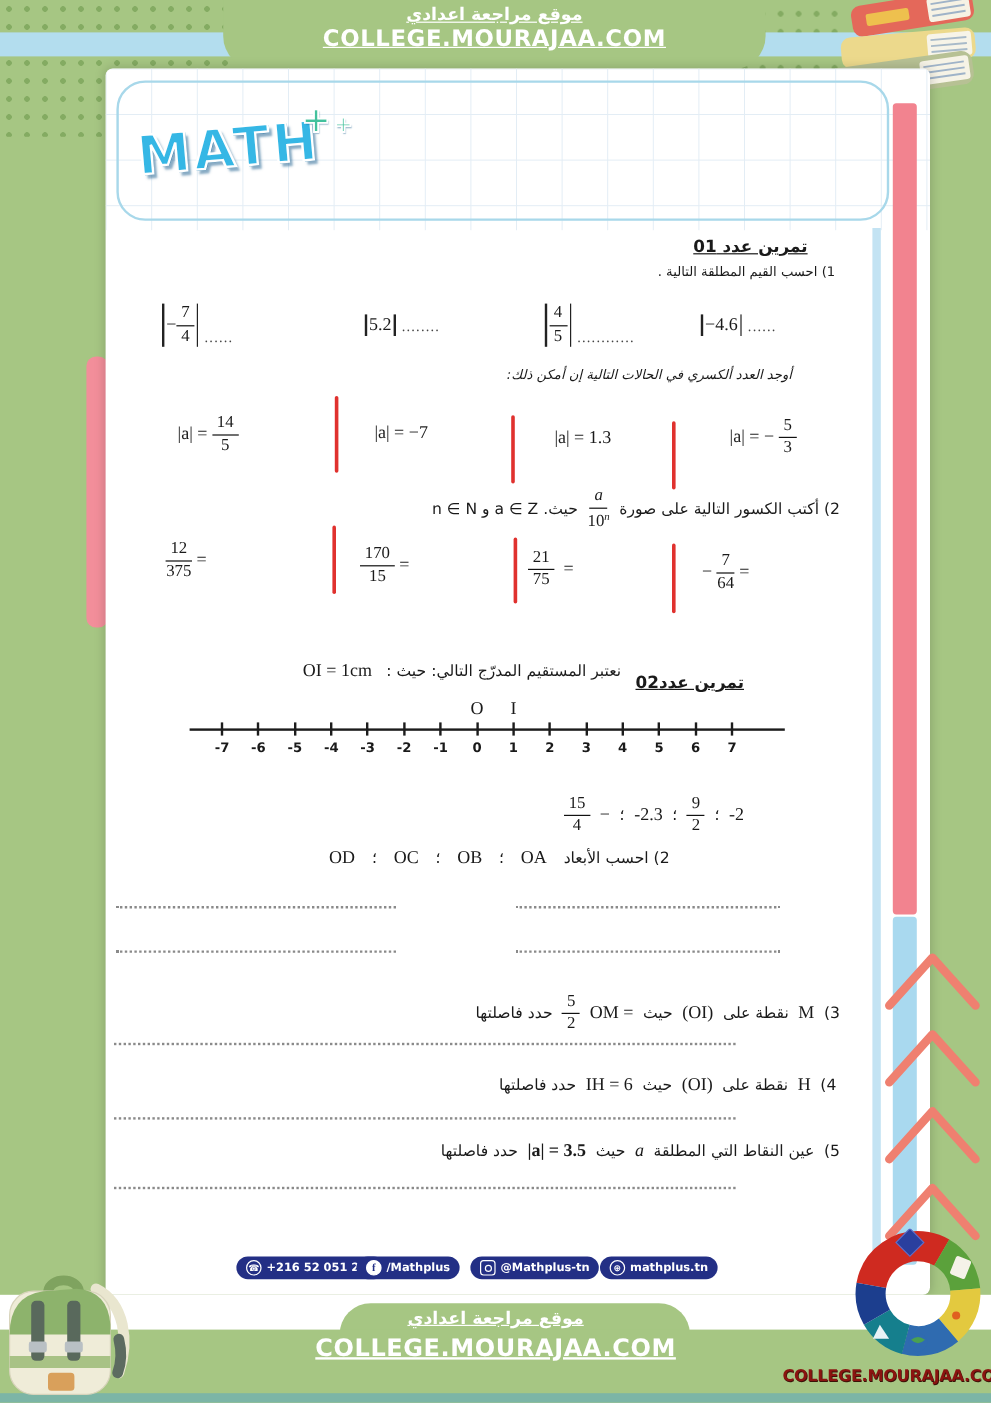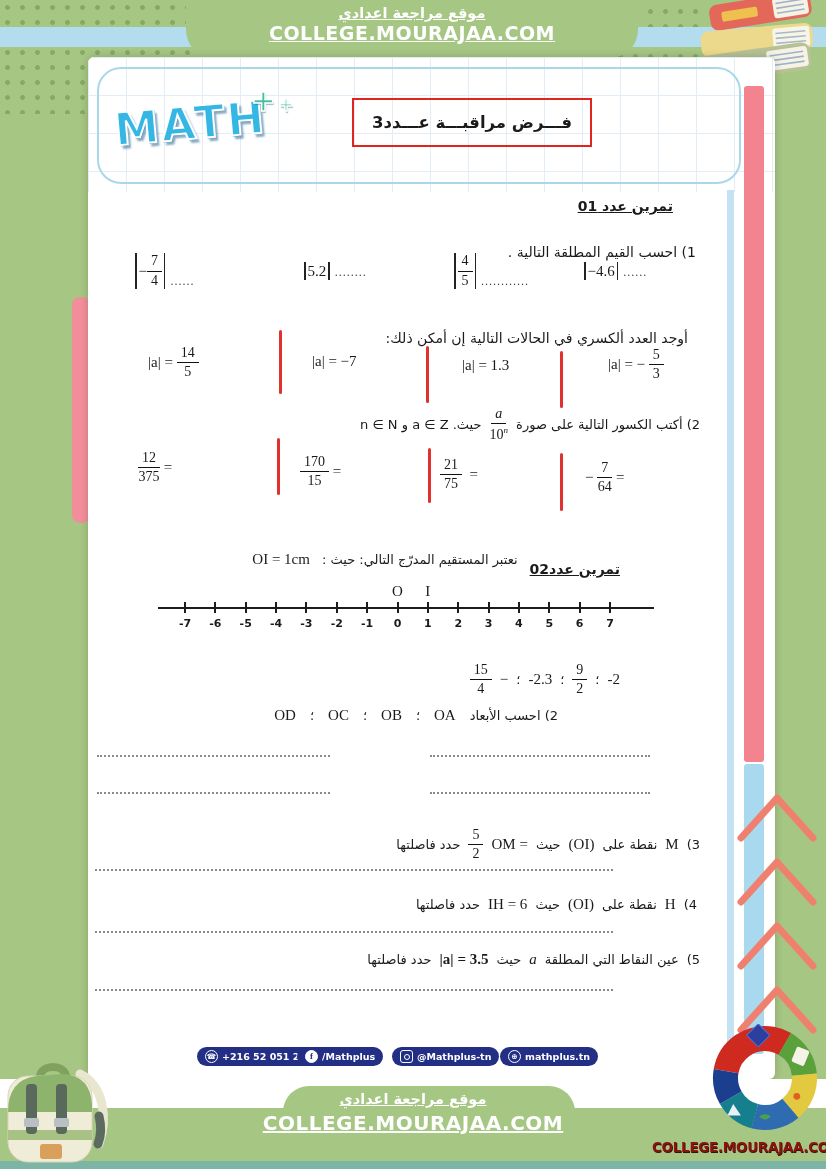--- a/index.html
+++ b/index.html
@@ -29,21 +29,21 @@
          text-shadow:3px 4px 2px rgba(15,85,135,.5),1px 1px 0 #0f79b0;}
   .plus{position:absolute;font-weight:900;color:#42c19d;-webkit-text-stroke:1.5px #fff;
         text-shadow:1px 2px 1px rgba(15,85,135,.4);}
   .p1{font-size:30px;right:28px;top:-14px;}
   .p2{font-size:19px;right:10px;top:-4px;}
   
   .titlebox{position:absolute;left:264px;top:41px;width:236px;height:45px;border:2.5px solid #e0251f;
             display:flex;align-items:center;justify-content:center;font-weight:bold;font-size:16.5px;direction:rtl;}
   
   .exh{position:absolute;direction:rtl;font-weight:bold;font-size:14px;text-decoration:underline;}
-  .arline{position:absolute;direction:rtl;font-size:14px;margin-top:24px;}
+  .arline{position:absolute;direction:rtl;font-size:11px;}
   .rtlflex{position:absolute;direction:rtl;display:flex;align-items:center;gap:8px;font-size:13px;}
   .ltr{direction:ltr;unicode-bidi:isolate;}
   .serif{font-family:"Liberation Serif",serif;font-size:15px;}
   
   .mitem{position:absolute;display:flex;align-items:center;font-family:"Liberation Serif",serif;font-size:15px;}
   .frac{display:inline-flex;flex-direction:column;align-items:center;line-height:1.15;
         font-family:"Liberation Serif",serif;font-size:14px;vertical-align:middle;}
   .frac .num{border-bottom:1.4px solid #111;padding:0 4px 1px;}
   .frac .den{padding-top:1px;}
   .vbar{display:inline-block;width:1.5px;background:#222;margin:0 2px;}
@@ -126,21 +126,20 @@
   <div class="paper">
     <div class="gridtop"></div>
     <div class="headbox"></div>
 
     <div class="mathlogo">
       <span class="mword">MATH</span>
       <span class="plus p1">+</span>
       <span class="plus p2">+</span>
     </div>
 
-    <div class="titlebox">فـــرض مراقبـــة عـــدد3</div>
 
     <div class="exh" style="right:102px;top:141px;text-align:center;">تمرين عدد 01</div>
     <div class="arline" style="right:79px;top:163px;">1) احسب القيم المطلقة التالية .</div>
 
     <div class="mitem" style="left:45px;top:196px;">
       <span class="vbar h36"></span>
       <span>−</span>
       <span class="frac">
           <span class="num">7</span>
           <span class="den">4</span>
@@ -163,21 +162,21 @@
       <span class="vbar h36"></span>
       <span class="dotstr">............</span>
     </div>
     <div class="mitem" style="left:494px;top:205px;">
       <span class="vbar h18"></span>
       <span>−4.6</span>
       <span class="vbar h18"></span>
       <span class="dotstr">......</span>
     </div>
 
-    <div class="arline" style="right:87px;top:249px;">أوجد العدد ألكسري في الحالات التالية إن أمكن ذلك:</div>
+    <div class="arline" style="right:115px;top:249px;font-style:italic;">أوجد العدد ألكسري في الحالات التالية إن أمكن ذلك:</div>
 
     <div class="mitem" style="left:60px;top:288px;">
       <span class="mtext">|a| =</span>&nbsp;
       <span class="frac">
           <span class="num">14</span>
           <span class="den">5</span>
         </span>
     </div>
     <div class="rdiv" style="left:191px;top:273px;height:64px;"></div>
     <div class="mitem" style="left:224px;top:296px;">

